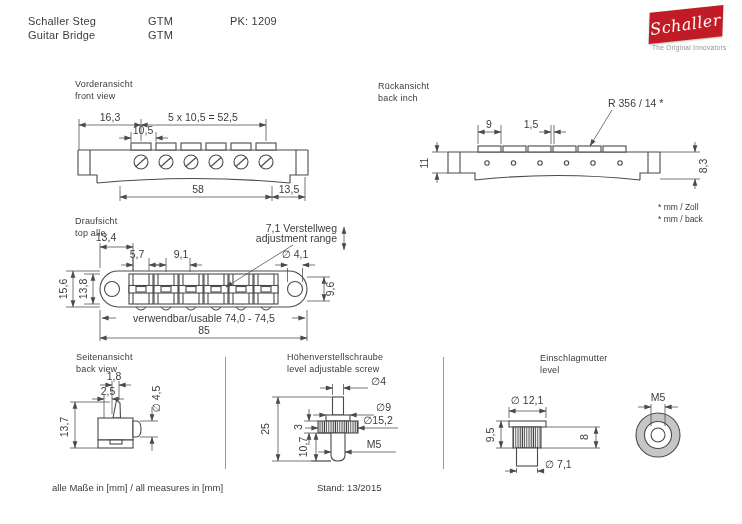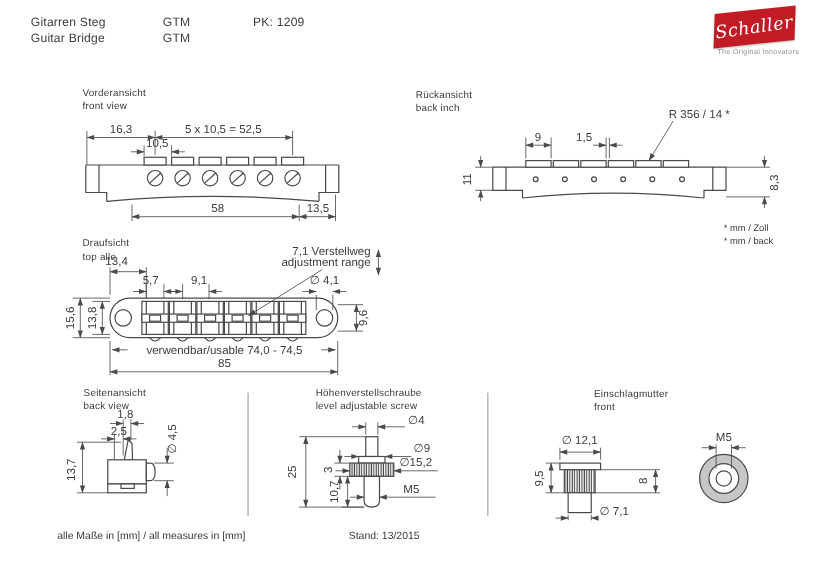--- a/index.html
+++ b/index.html
@@ -33,21 +33,21 @@
       <path d="M0,1.6 L10,5 L0,8.4 Z" fill="#4a4a4a"></path>
     </marker>
     <pattern id="knurl" width="2.2" height="4" patternUnits="userSpaceOnUse">
       <rect width="2.2" height="4" fill="#ffffff"></rect>
       <line x1="1" y1="0" x2="1" y2="4" stroke="#3f3f3f" stroke-width="1"></line>
     </pattern>
   </defs>
 </svg>
 
 <div class="abs hdr" style="left:28px;top:14px">
-  <div>Gitarren Steg</div>
+  <div>Schaller Steg</div>
   <div>Guitar Bridge</div>
 </div>
 <div class="abs hdr" style="left:148px;top:14px">
   <div>GTM</div>
   <div>GTM</div>
 </div>
 <div class="abs hdr" style="left:230px;top:14px">PK: 1209</div>
 
 <div class="logo-box">
   <span>Schaller</span>
@@ -69,21 +69,21 @@
 <div class="viewlabel" style="left:76px;top:352px">
   <span>Seitenansicht</span>
     <span>back view</span>
 </div>
 <div class="viewlabel" style="left:287px;top:352px">
   <span>Höhenverstellschraube</span>
     <span>level adjustable screw</span>
 </div>
 <div class="viewlabel" style="left:540px;top:353px">
   <span>Einschlagmutter</span>
-    <span>front</span>
+    <span>level</span>
 </div>
 
 <svg style="left:58px;top:96px" width="274" height="112" viewBox="58 96 274 112">
   <g>
     <path class="pl" d="M78,150 H308 M78,150 V175 H97 V183 M97,183 Q193,174 290,183 M290,183 V175 H308 V150 M90,150 V175 M296,150 V175"></path>
     <rect class="plf" x="131" y="143" width="20" height="7"></rect>
       <rect class="plf" x="156" y="143" width="20" height="7"></rect>
     <rect class="plf" x="181" y="143" width="20" height="7"></rect>
       <rect class="plf" x="206" y="143" width="20" height="7"></rect>
     <rect class="plf" x="231" y="143" width="20" height="7"></rect>

